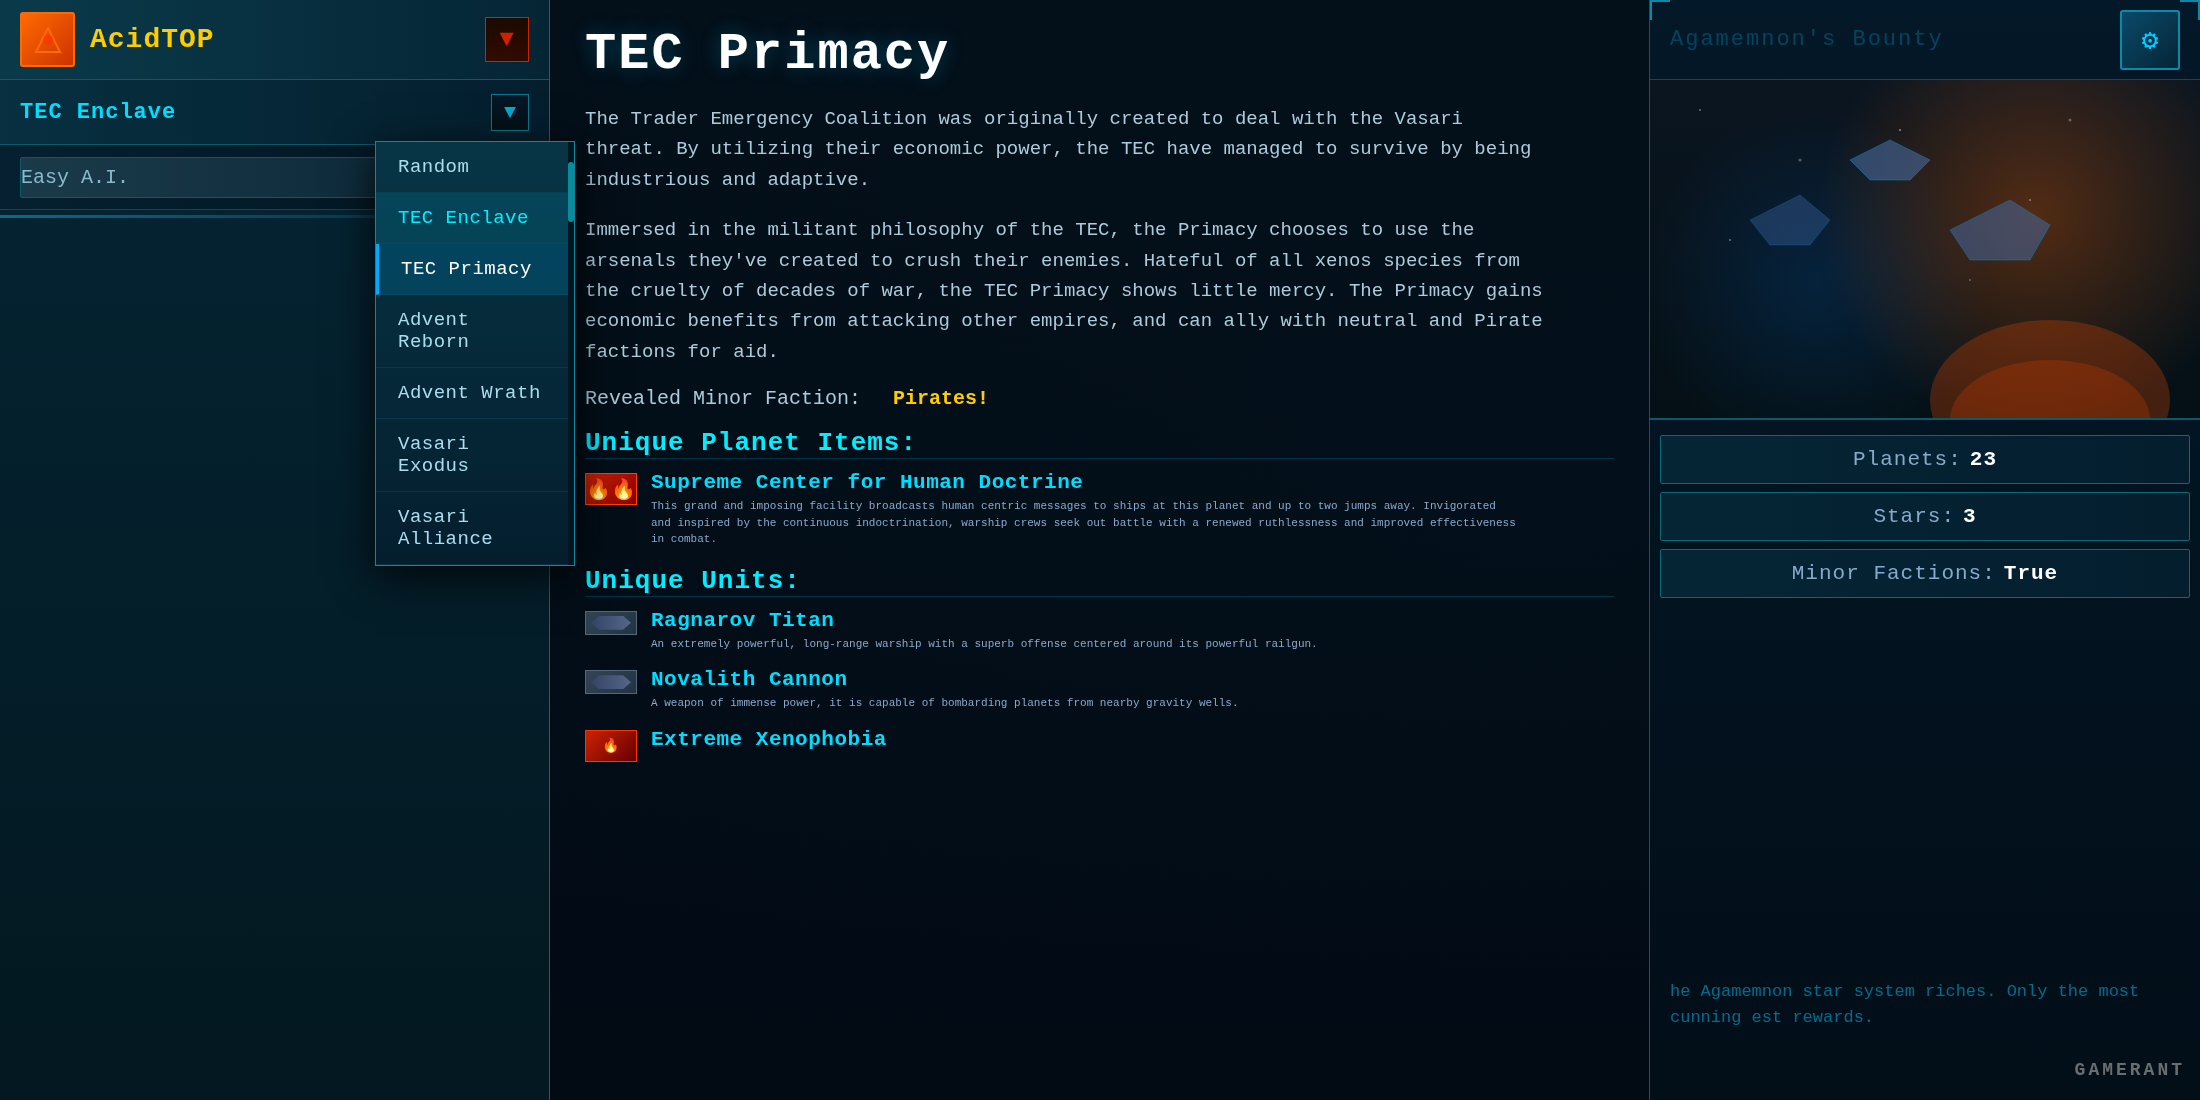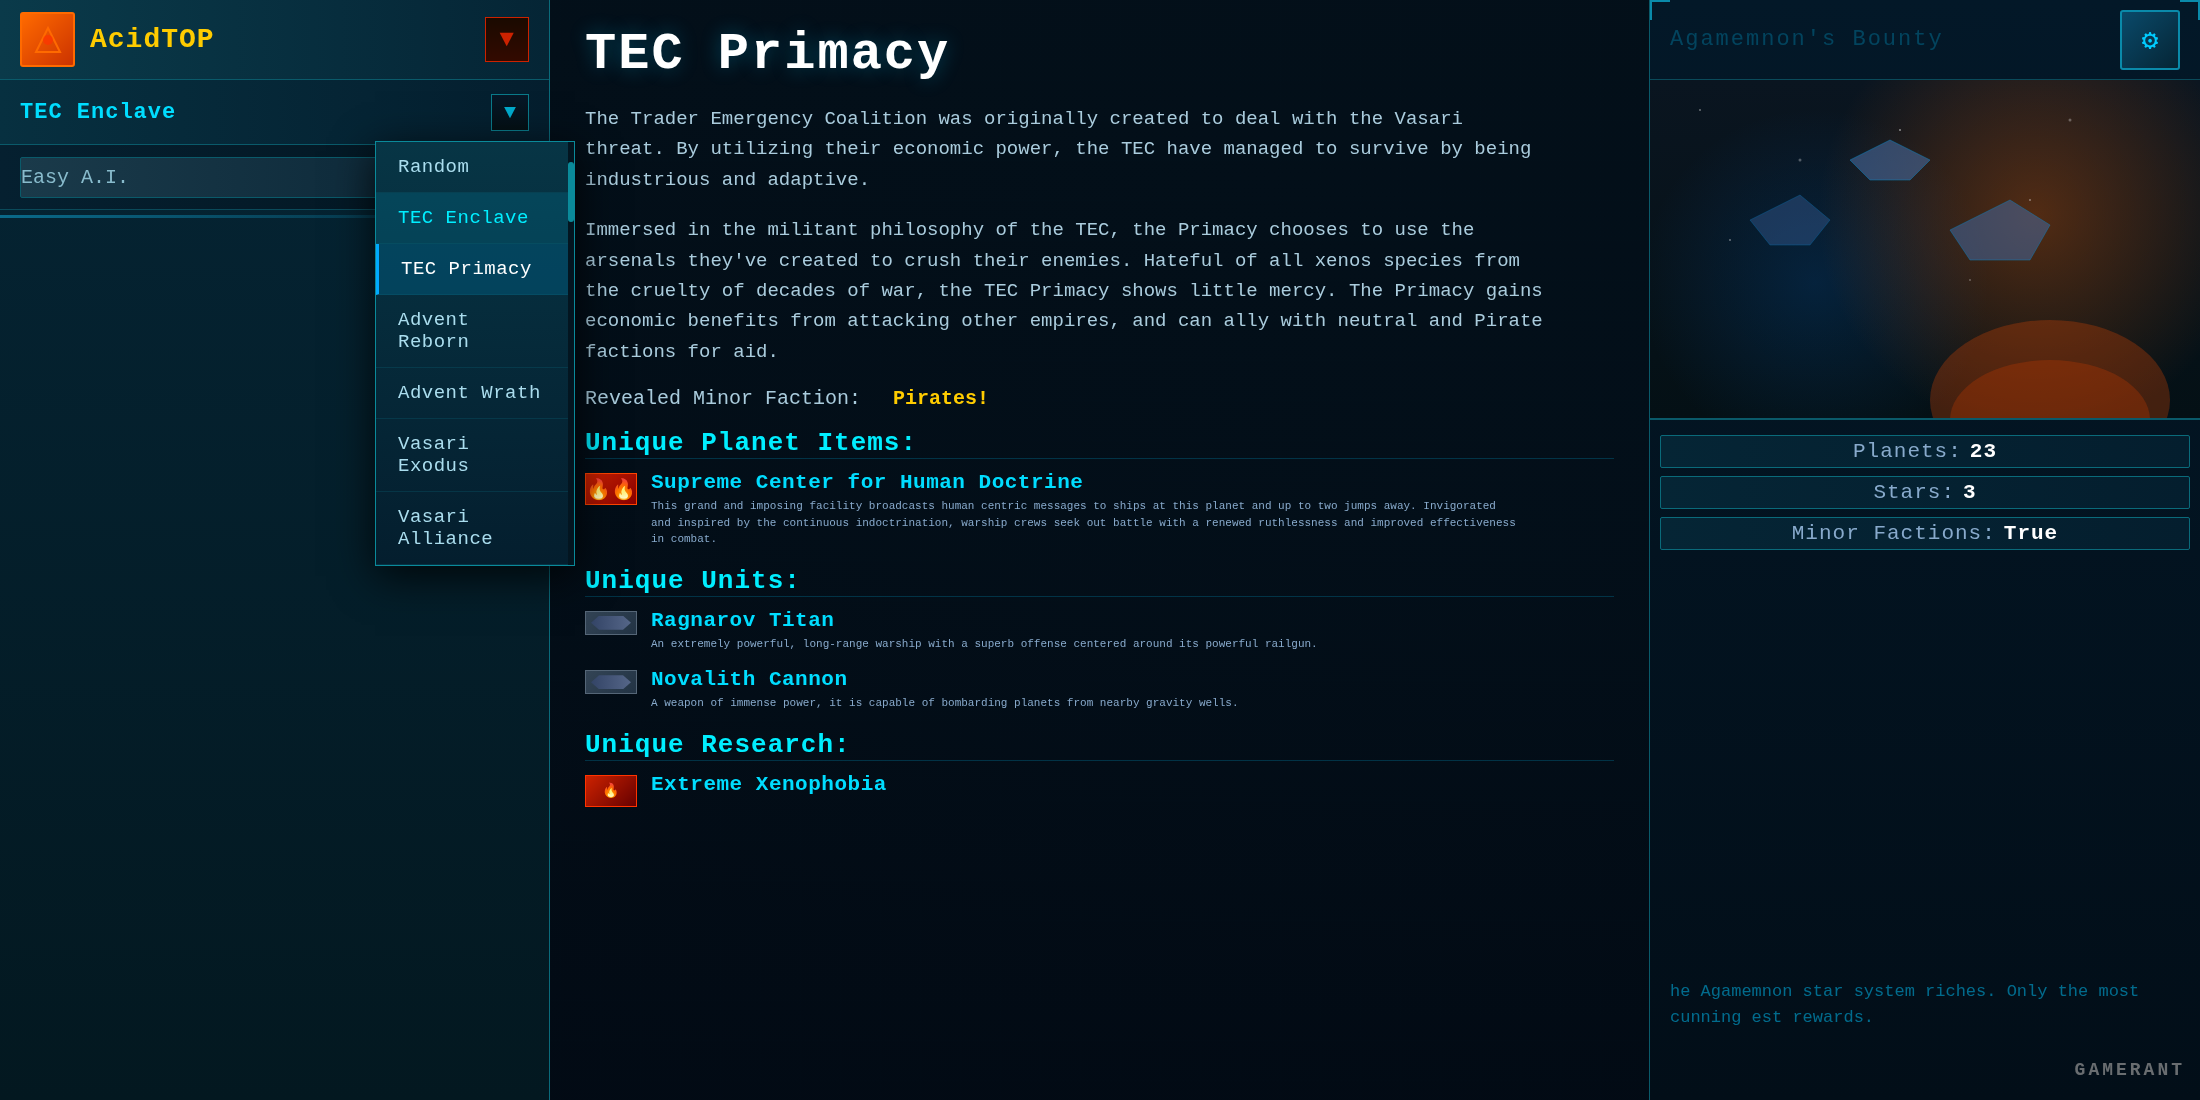--- a/index.html
+++ b/index.html
@@ -364,21 +364,21 @@
 
     
     .stats-container {
       padding: 15px 10px;
     }
 
     .stat-box {
       background: linear-gradient(90deg, #052535, #041e2e);
       border: 1px solid #0a6a7a;
       border-radius: 2px;
-      padding: 4px 20px;
+      padding: 12px 20px;
       margin-bottom: 8px;
       display: flex;
       align-items: center;
       justify-content: center;
       color: #aaccdd;
       font-size: 21px;
       letter-spacing: 1px;
     }
 
     .stat-box span.stat-name {
@@ -523,21 +523,20 @@
   <div class="item-row">
     <div class="item-icon cannon">
       <div class="icon-ship-shape"></div>
     </div>
     <div>
       <div class="item-name">Novalith Cannon</div>
       <div class="item-desc">A weapon of immense power, it is capable of bombarding planets from nearby gravity wells.</div>
     </div>
   </div>
 
-  <div class="section-title">Unique Research:</div>
 
   <div class="item-row">
     <div class="item-icon research">
       <span style="color:#ff4400;font-size:14px;">🔥</span>
     </div>
     <div>
       <div class="item-name">Extreme Xenophobia</div>
     </div>
   </div>
 

